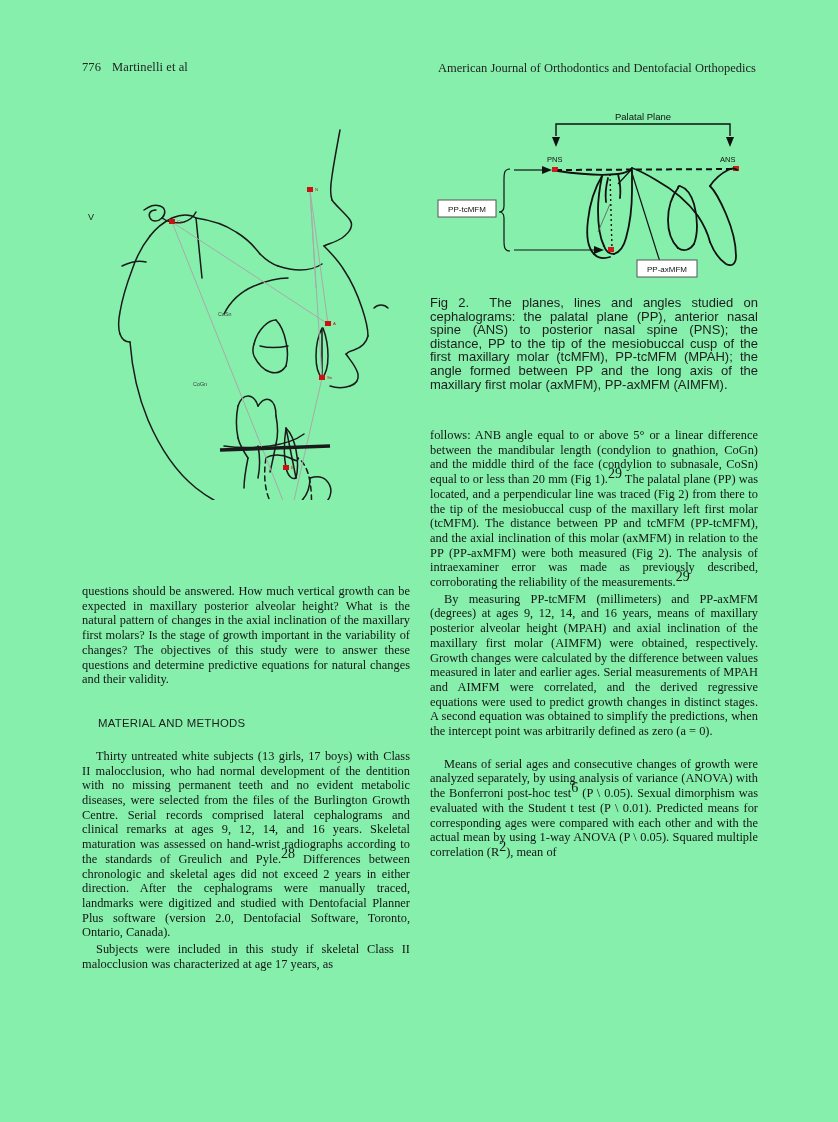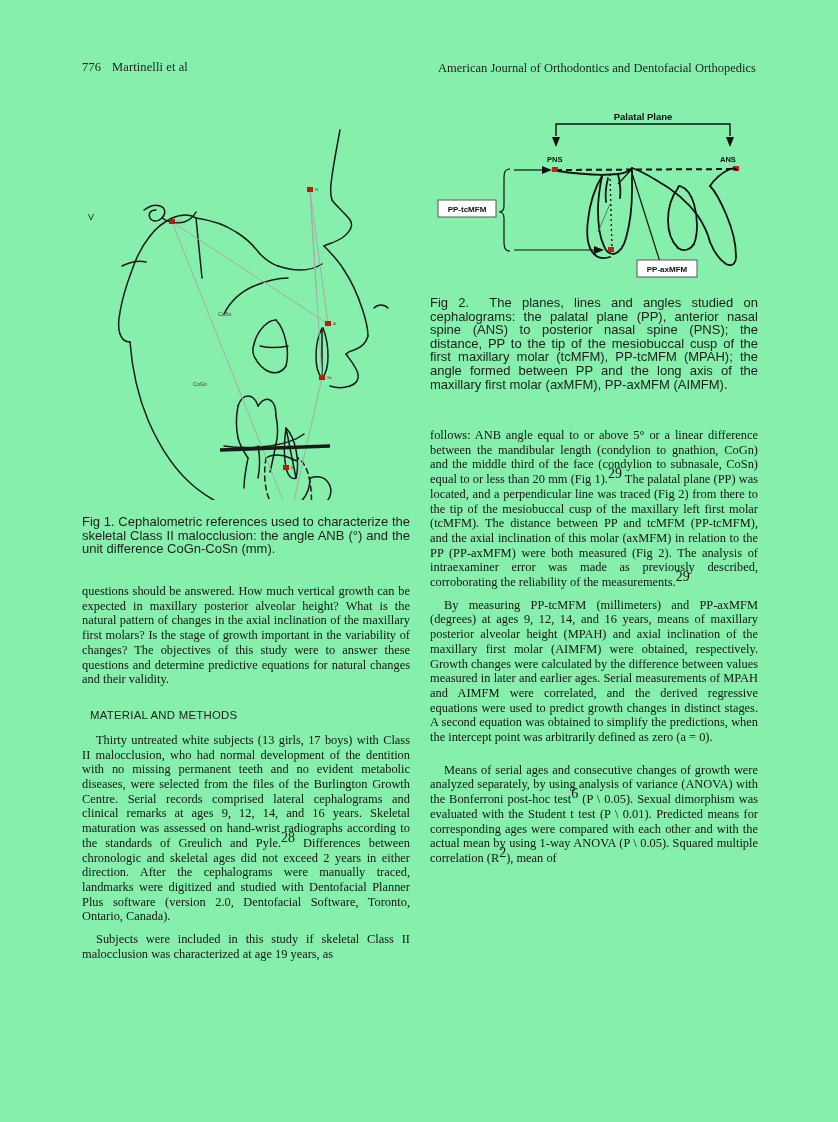--- a/index.html
+++ b/index.html
@@ -61,24 +61,24 @@
     margin: 0;
     font-family: "Liberation Serif", serif;
     font-size: 12.4px;
     line-height: 14.7px;
     text-align: justify;
     text-indent: 14px;
     color: #141414;
     hyphens: none;
   }
   p.body.noindent { text-indent: 0; }
-  p.body + p.body { margin-top: 8px; }
+  p.body + p.body { margin-top: 2px; }
 
   h2.section {
-    margin: 8px;
+    margin: 16px;
     font-family: "Liberation Sans", sans-serif;
     font-size: 11.4px;
     font-weight: 400;
     letter-spacing: .25px;
     color: #1d1d1d;
     text-transform: none;
   }
   .sp-before-head { height: 14px; }
   .sp-after-head { height: 4px; }
 
@@ -112,21 +112,20 @@
     width: 328px;
   }
 
   
   .fig2-wrap {
     position: absolute;
     left: 432px;
     top: 112px;
     width: 330px;
     height: 175px;
-    font-weight: bold;
   }
   .fig2-caption {
     position: absolute;
     left: 430px;
     top: 296px;
     width: 328px;
   }
 
   
   .col-right-text {
@@ -255,23 +254,20 @@
         <text x="213" y="341">B</text>
         <text x="213" y="392">Gn</text>
       </g>
 
       <text x="10" y="92" font-family="Liberation Sans, sans-serif" font-size="9" fill="#222">V</text>
       <text x="140" y="188" font-family="Liberation Sans, sans-serif" font-size="5.4" fill="#3a3a3a">CoSn</text>
       <text x="115" y="258" font-family="Liberation Sans, sans-serif" font-size="5.4" fill="#3a3a3a">CoGn</text>
     </svg>
   </div>
 
-  <div class="fig1-caption">
-    <p class="caption"><span>Fig 1.</span> <span>Cephalometric references used to characterize the skeletal Class II malocclusion: the angle ANB (°) and the unit difference CoGn-CoSn (mm).</span></p>
-  </div>
 
   <div class="fig2-wrap">
     <svg width="330" height="175" viewBox="0 0 330 175">
 
       <g stroke="#111" stroke-width="1.4" fill="none">
         <path d="M124 24 L124 12 L298 12 L298 24"></path>
       </g>
       <polygon points="124,35 120,25 128,25" fill="#111"></polygon>
       <polygon points="298,35 294,25 302,25" fill="#111"></polygon>
       <text x="211" y="8" text-anchor="middle" font-family="Liberation Sans, sans-serif" font-size="9.5" fill="#111">Palatal Plane</text>
@@ -338,21 +334,21 @@
 
   <div class="col col-left-text">
     <p class="body noindent">questions should be answered. How much vertical growth can be expected in maxillary posterior alveolar height? What is the natural pattern of changes in the axial inclination of the maxillary first molars? Is the stage of growth important in the variability of changes? The objectives of this study were to answer these questions and determine predictive equations for natural changes and their validity.</p>
 
     <div class="sp-before-head"></div>
     <h2 class="section">MATERIAL AND METHODS</h2>
     <div class="sp-after-head"></div>
 
     <p class="body"><span>Thirty untreated white subjects (13 girls, 17 boys) with Class II malocclusion, who had normal development of the dentition with no missing permanent teeth and no evident metabolic diseases, were selected from the files of the Burlington Growth Centre. Serial records comprised lateral cephalograms and clinical remarks at ages 9, 12, 14, and 16 years. Skeletal maturation was assessed on hand-wrist radiographs according to the standards of Greulich and Pyle.</span><sup class="ref">28</sup><span> Differences between chronologic and skeletal ages did not exceed 2 years in either direction. After the cephalograms were manually traced, landmarks were digitized and studied with Dentofacial Planner Plus software (version 2.0, Dentofacial Software, Toronto, Ontario, Canada).</span></p>
 
-    <p class="body">Subjects were included in this study if skeletal Class II malocclusion was characterized at age 19 years, as</p>
+    <p class="body">Subjects were included in this study if skeletal Class II malocclusion was characterized at age 17 years, as</p>
   </div>
 
   <div class="col col-right-text">
     <p class="body noindent"><span>follows: ANB angle equal to or above 5° or a linear difference between the mandibular length (condylion to gnathion, CoGn) and the middle third of the face (condylion to subnasale, CoSn) equal to or less than 20 mm (Fig 1).</span><sup class="ref">29</sup><span> The palatal plane (PP) was located, and a perpendicular line was traced (Fig 2) from there to the tip of the mesiobuccal cusp of the maxillary left first molar (tcMFM). The distance between PP and tcMFM (PP-tcMFM), and the axial inclination of this molar (axMFM) in relation to the PP (PP-axMFM) were both measured (Fig 2). The analysis of intraexaminer error was made as previously described, corroborating the reliability of the measurements.</span><sup class="ref">29</sup></p>
 
     <p class="body">By measuring PP-tcMFM (millimeters) and PP-axMFM (degrees) at ages 9, 12, 14, and 16 years, means of maxillary posterior alveolar height (MPAH) and axial inclination of the maxillary first molar (AIMFM) were obtained, respectively. Growth changes were calculated by the difference between values measured in later and earlier ages. Serial measurements of MPAH and AIMFM were correlated, and the derived regressive equations were used to predict growth changes in distinct stages. A second equation was obtained to simplify the predictions, when the intercept point was arbitrarily defined as zero (a = 0).</p>
 
     <div class="sp-before-head"></div>
     <div class="sp-after-head"></div>
 

